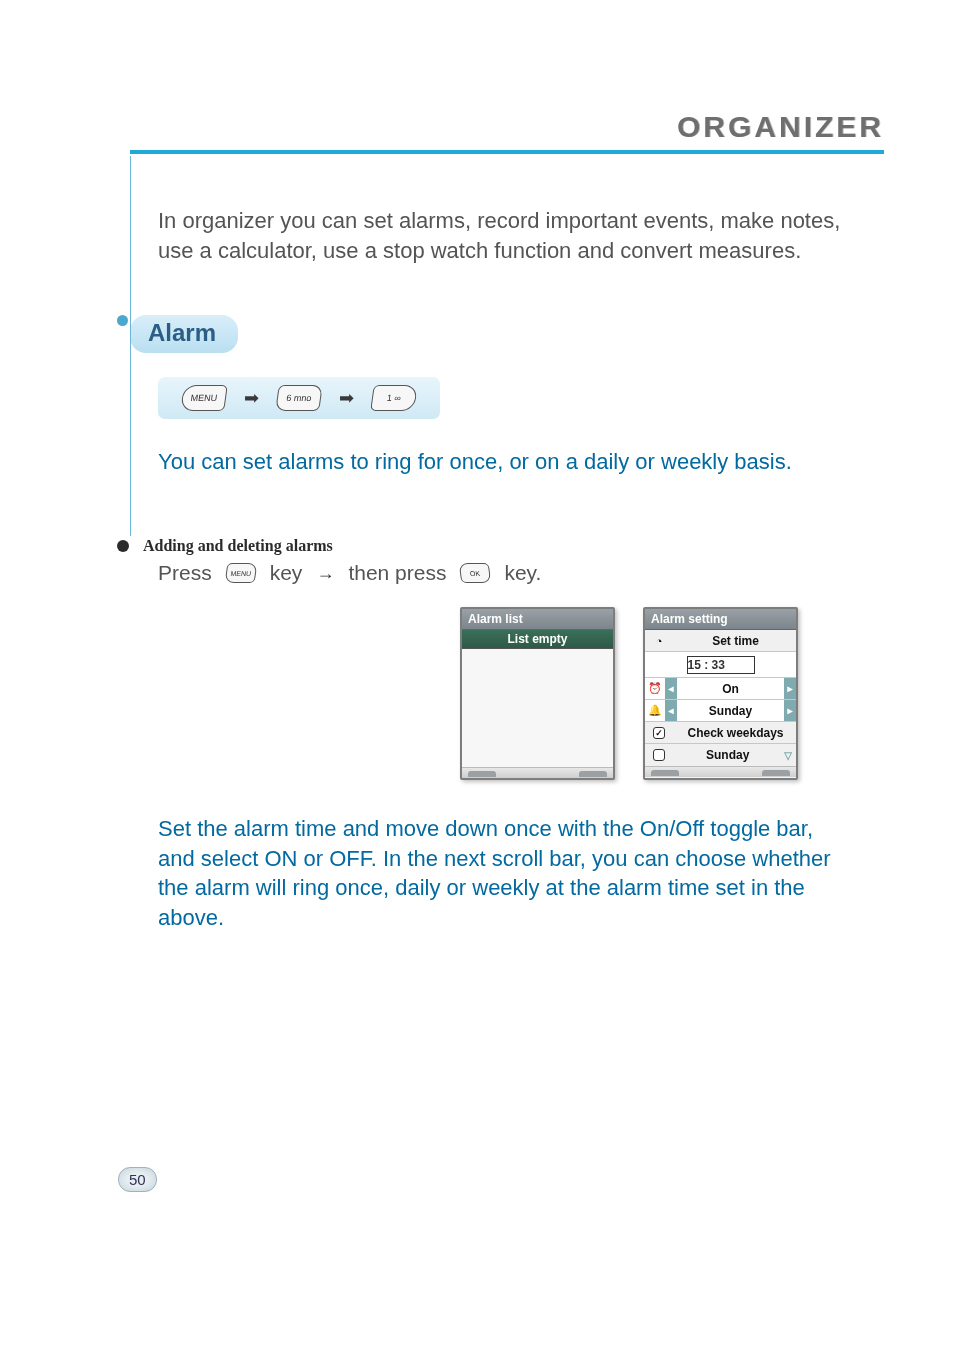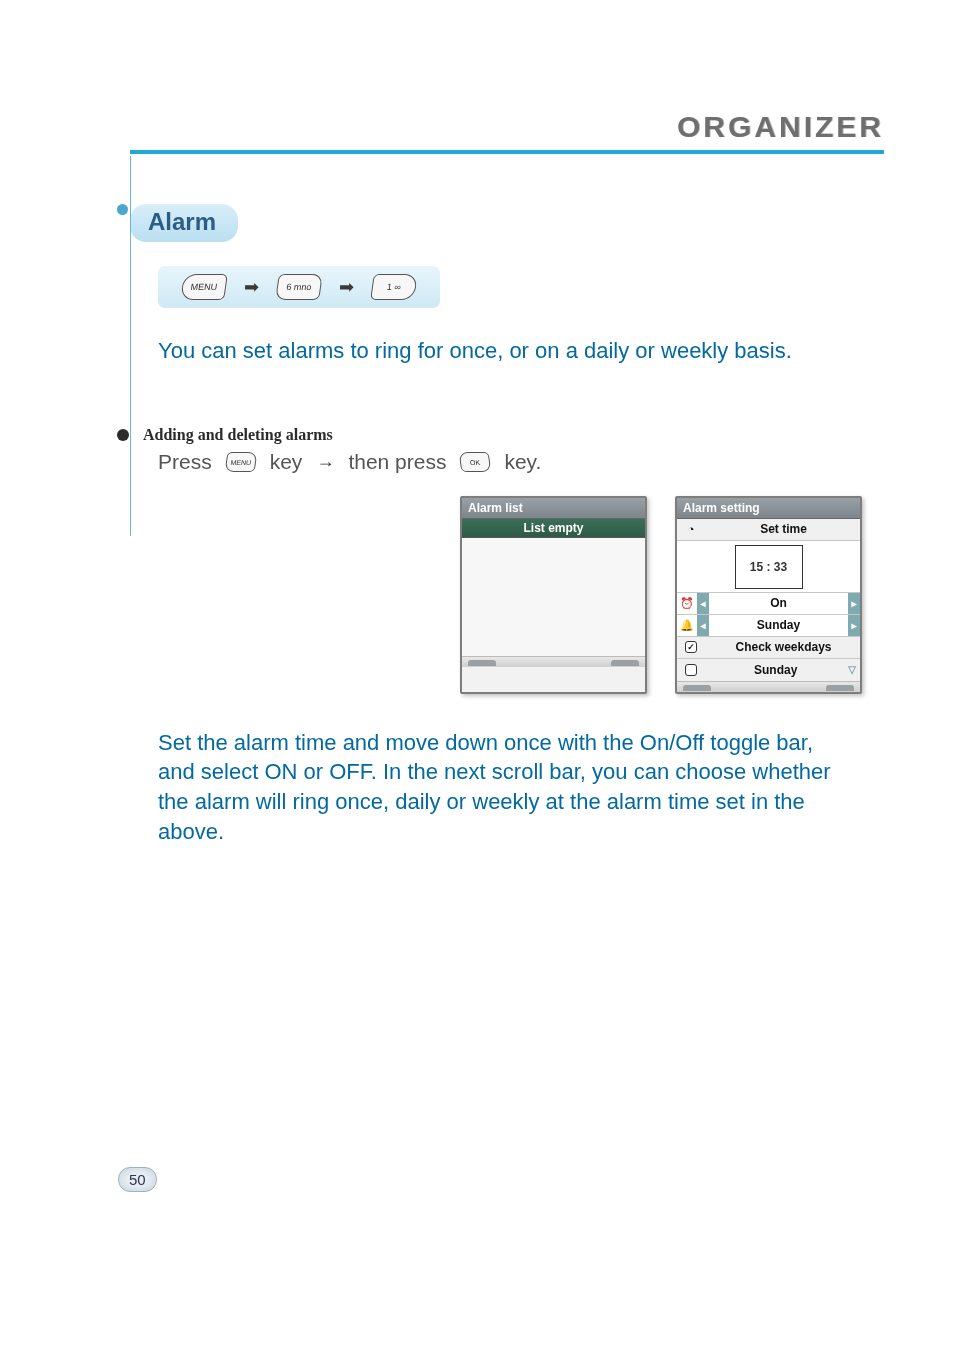--- a/index.html
+++ b/index.html
@@ -145,21 +145,21 @@
   .inline-key.ok { border-radius: 9px 5px 9px 5px; transform: skewX(8deg); }
   .inline-arrow { font-size: 18px; color: #333; }
 
   
   .screens {
     display: flex;
     gap: 28px;
     margin: 22px 0 0 330px;
   }
   .screen {
-    width: 187px;
+    width: 155px;
     border: 2px solid #7d7d7d;
     border-radius: 2px;
     box-shadow: 2px 2px 4px rgba(0,0,0,0.25);
     background: #f2f2f2;
     font-family: Tahoma, Arial, sans-serif;
     overflow: hidden;
   }
   .screen .titlebar {
     background: linear-gradient(#9aa1a6, #7c858b);
     color: #fff;
@@ -219,22 +219,21 @@
     gap: 4px;
   }
   .row.textrow .val { text-align: center; padding-left: 2px; }
   .timebox {
     margin: 2px auto 0 auto;
     width: 68px;
     border: 1px solid #333;
     background: #fff;
     font-size: 12px;
     font-weight: 700;
-    text-align: center;
-    padding: 14px 0;
+    padding: 1px 0;
   }
   .softbar {
     height: 11px;
     background: linear-gradient(#e8e8e8, #cfcfcf);
     border-top: 1px solid #bbb;
     position: relative;
   }
   .softbar::before, .softbar::after {
     content: "";
     position: absolute;
@@ -279,20 +278,21 @@
 
 <div class="page">
 
   <div class="chapter-head">
     <div class="chapter-title">ORGANIZER</div>
     <div class="chapter-rule"></div>
   </div>
 
   <div class="vline"></div>
 
+  <p class="intro">In organizer you can set alarms, record important events, make notes, use a calculator, use a stop watch function and convert measures.</p>
 
   <div class="section-pill-wrap">
     <span class="pill-dot"></span>
     <span class="section-pill">Alarm</span>
   </div>
 
   <div class="key-row">
     <span class="key round-left">MENU</span>
     <span class="arrow">➡</span>
     <span class="key">6 mno</span>

